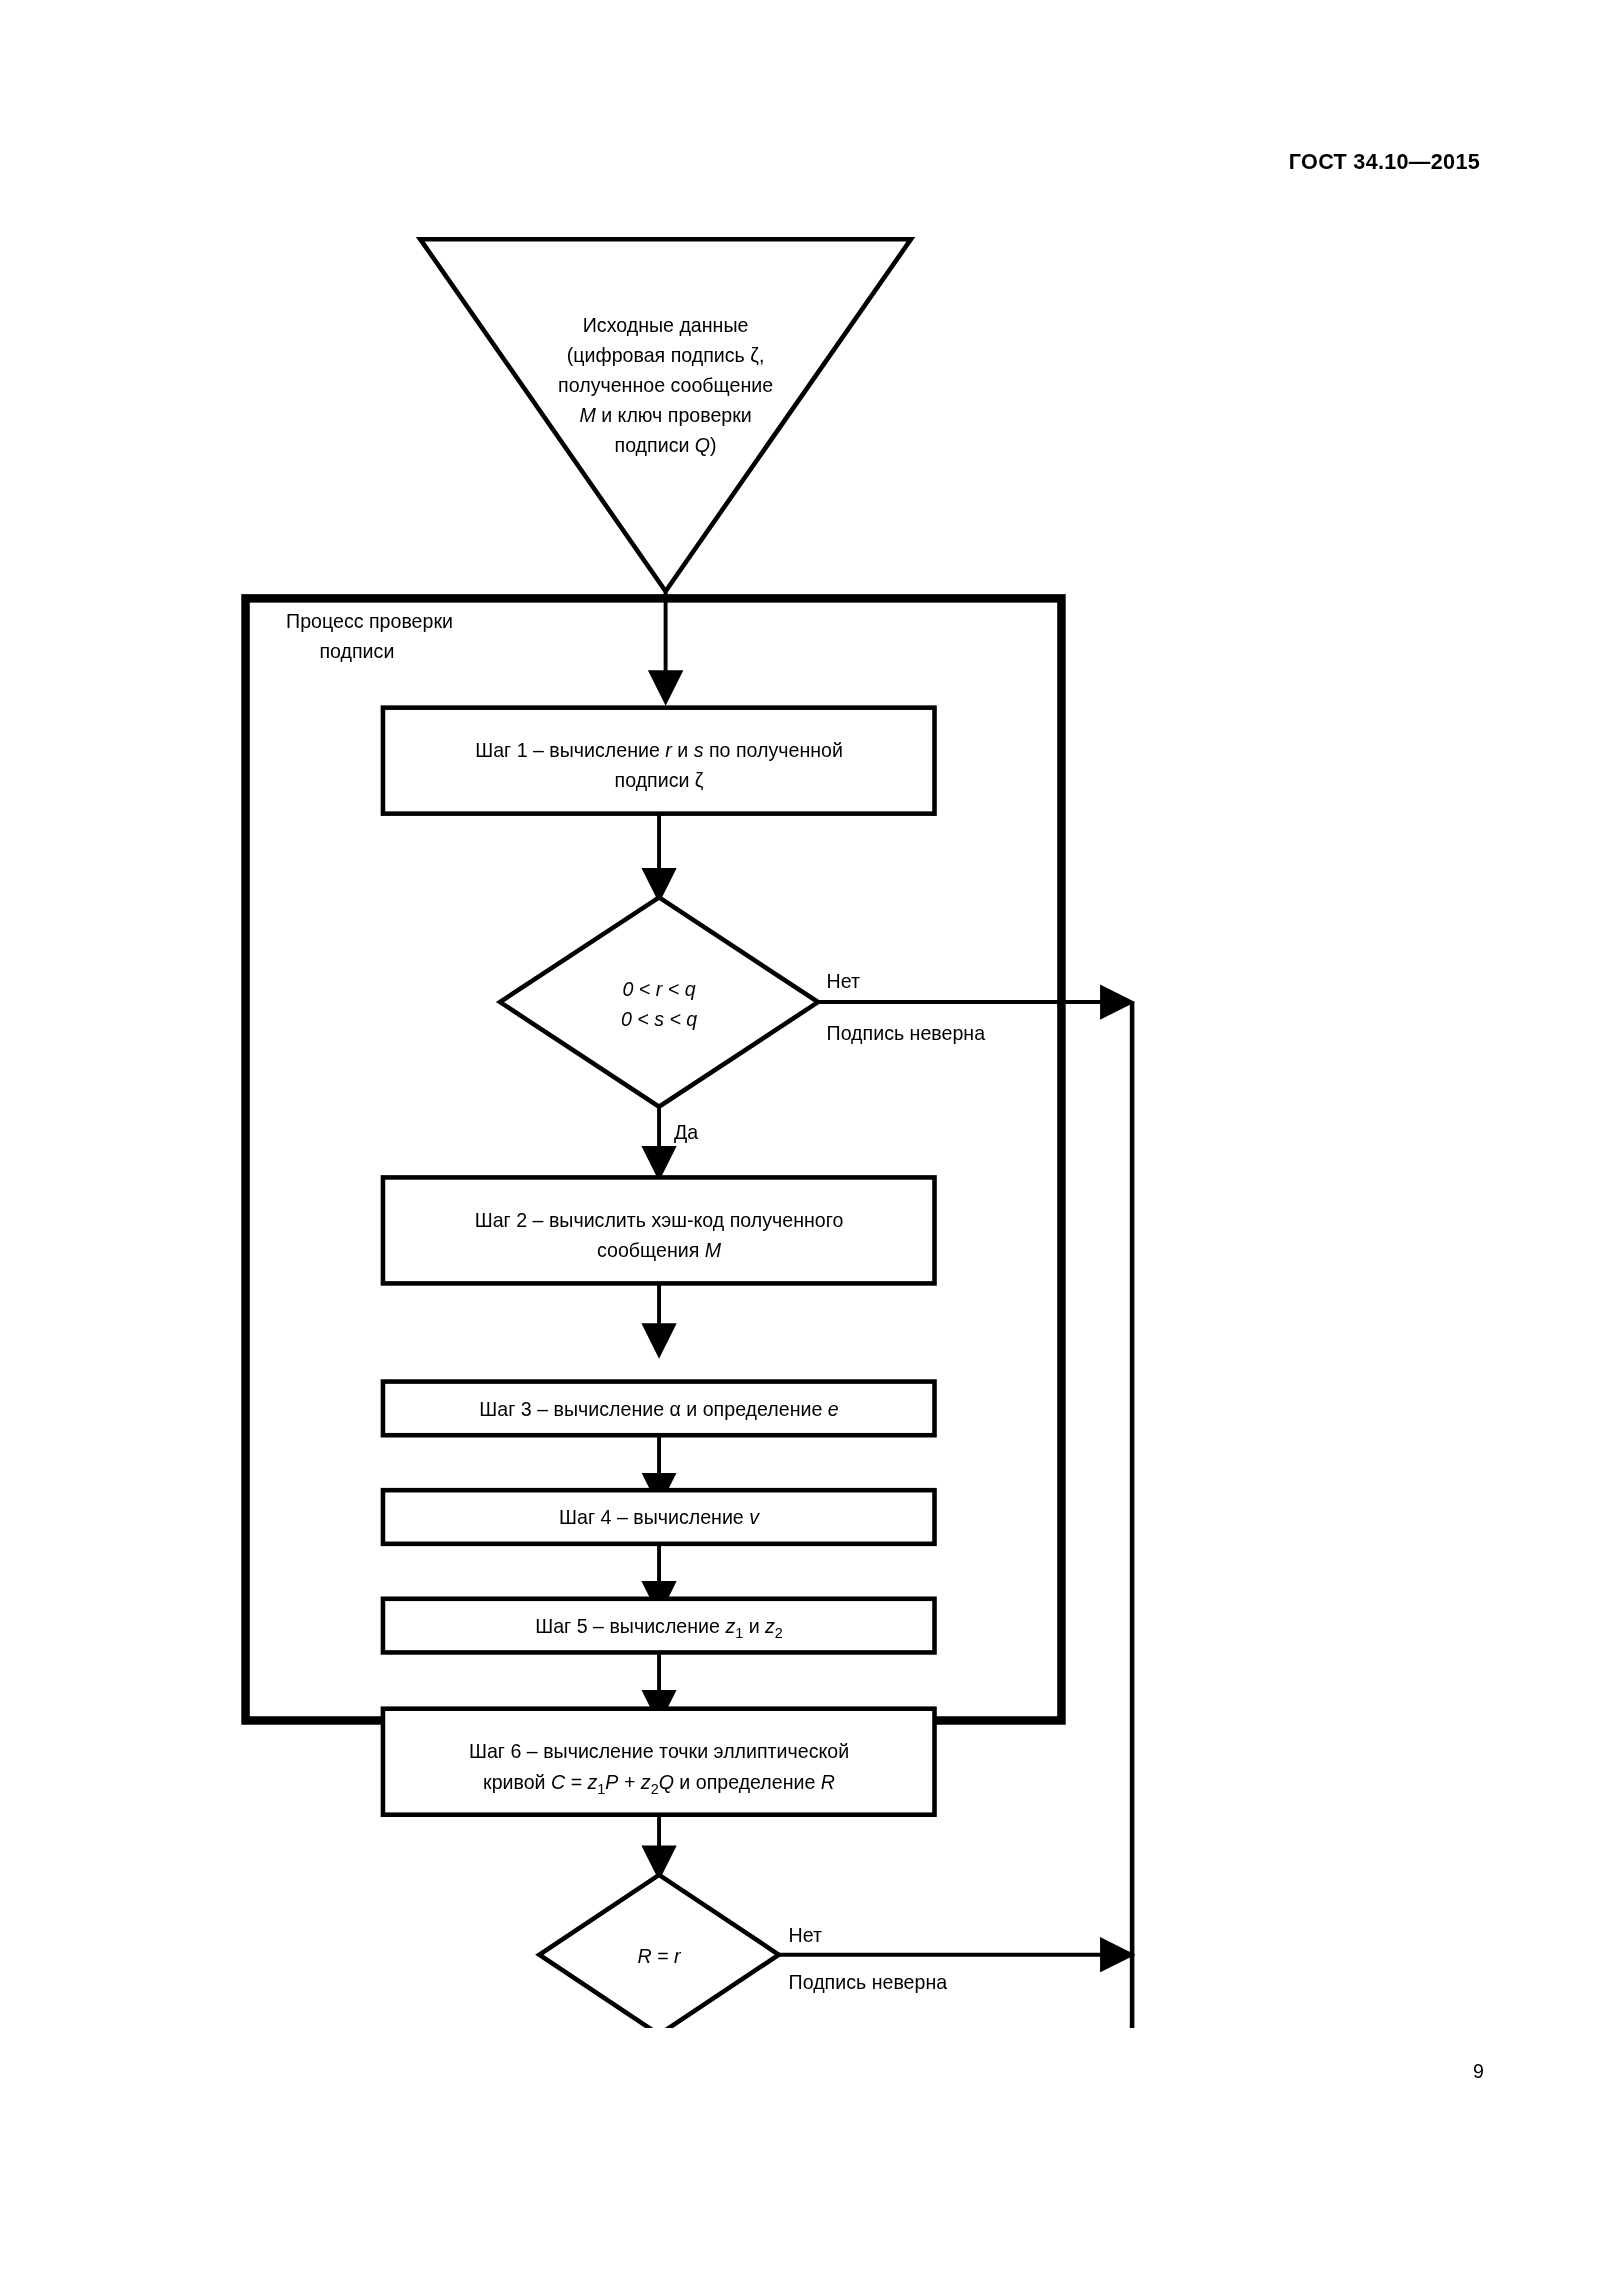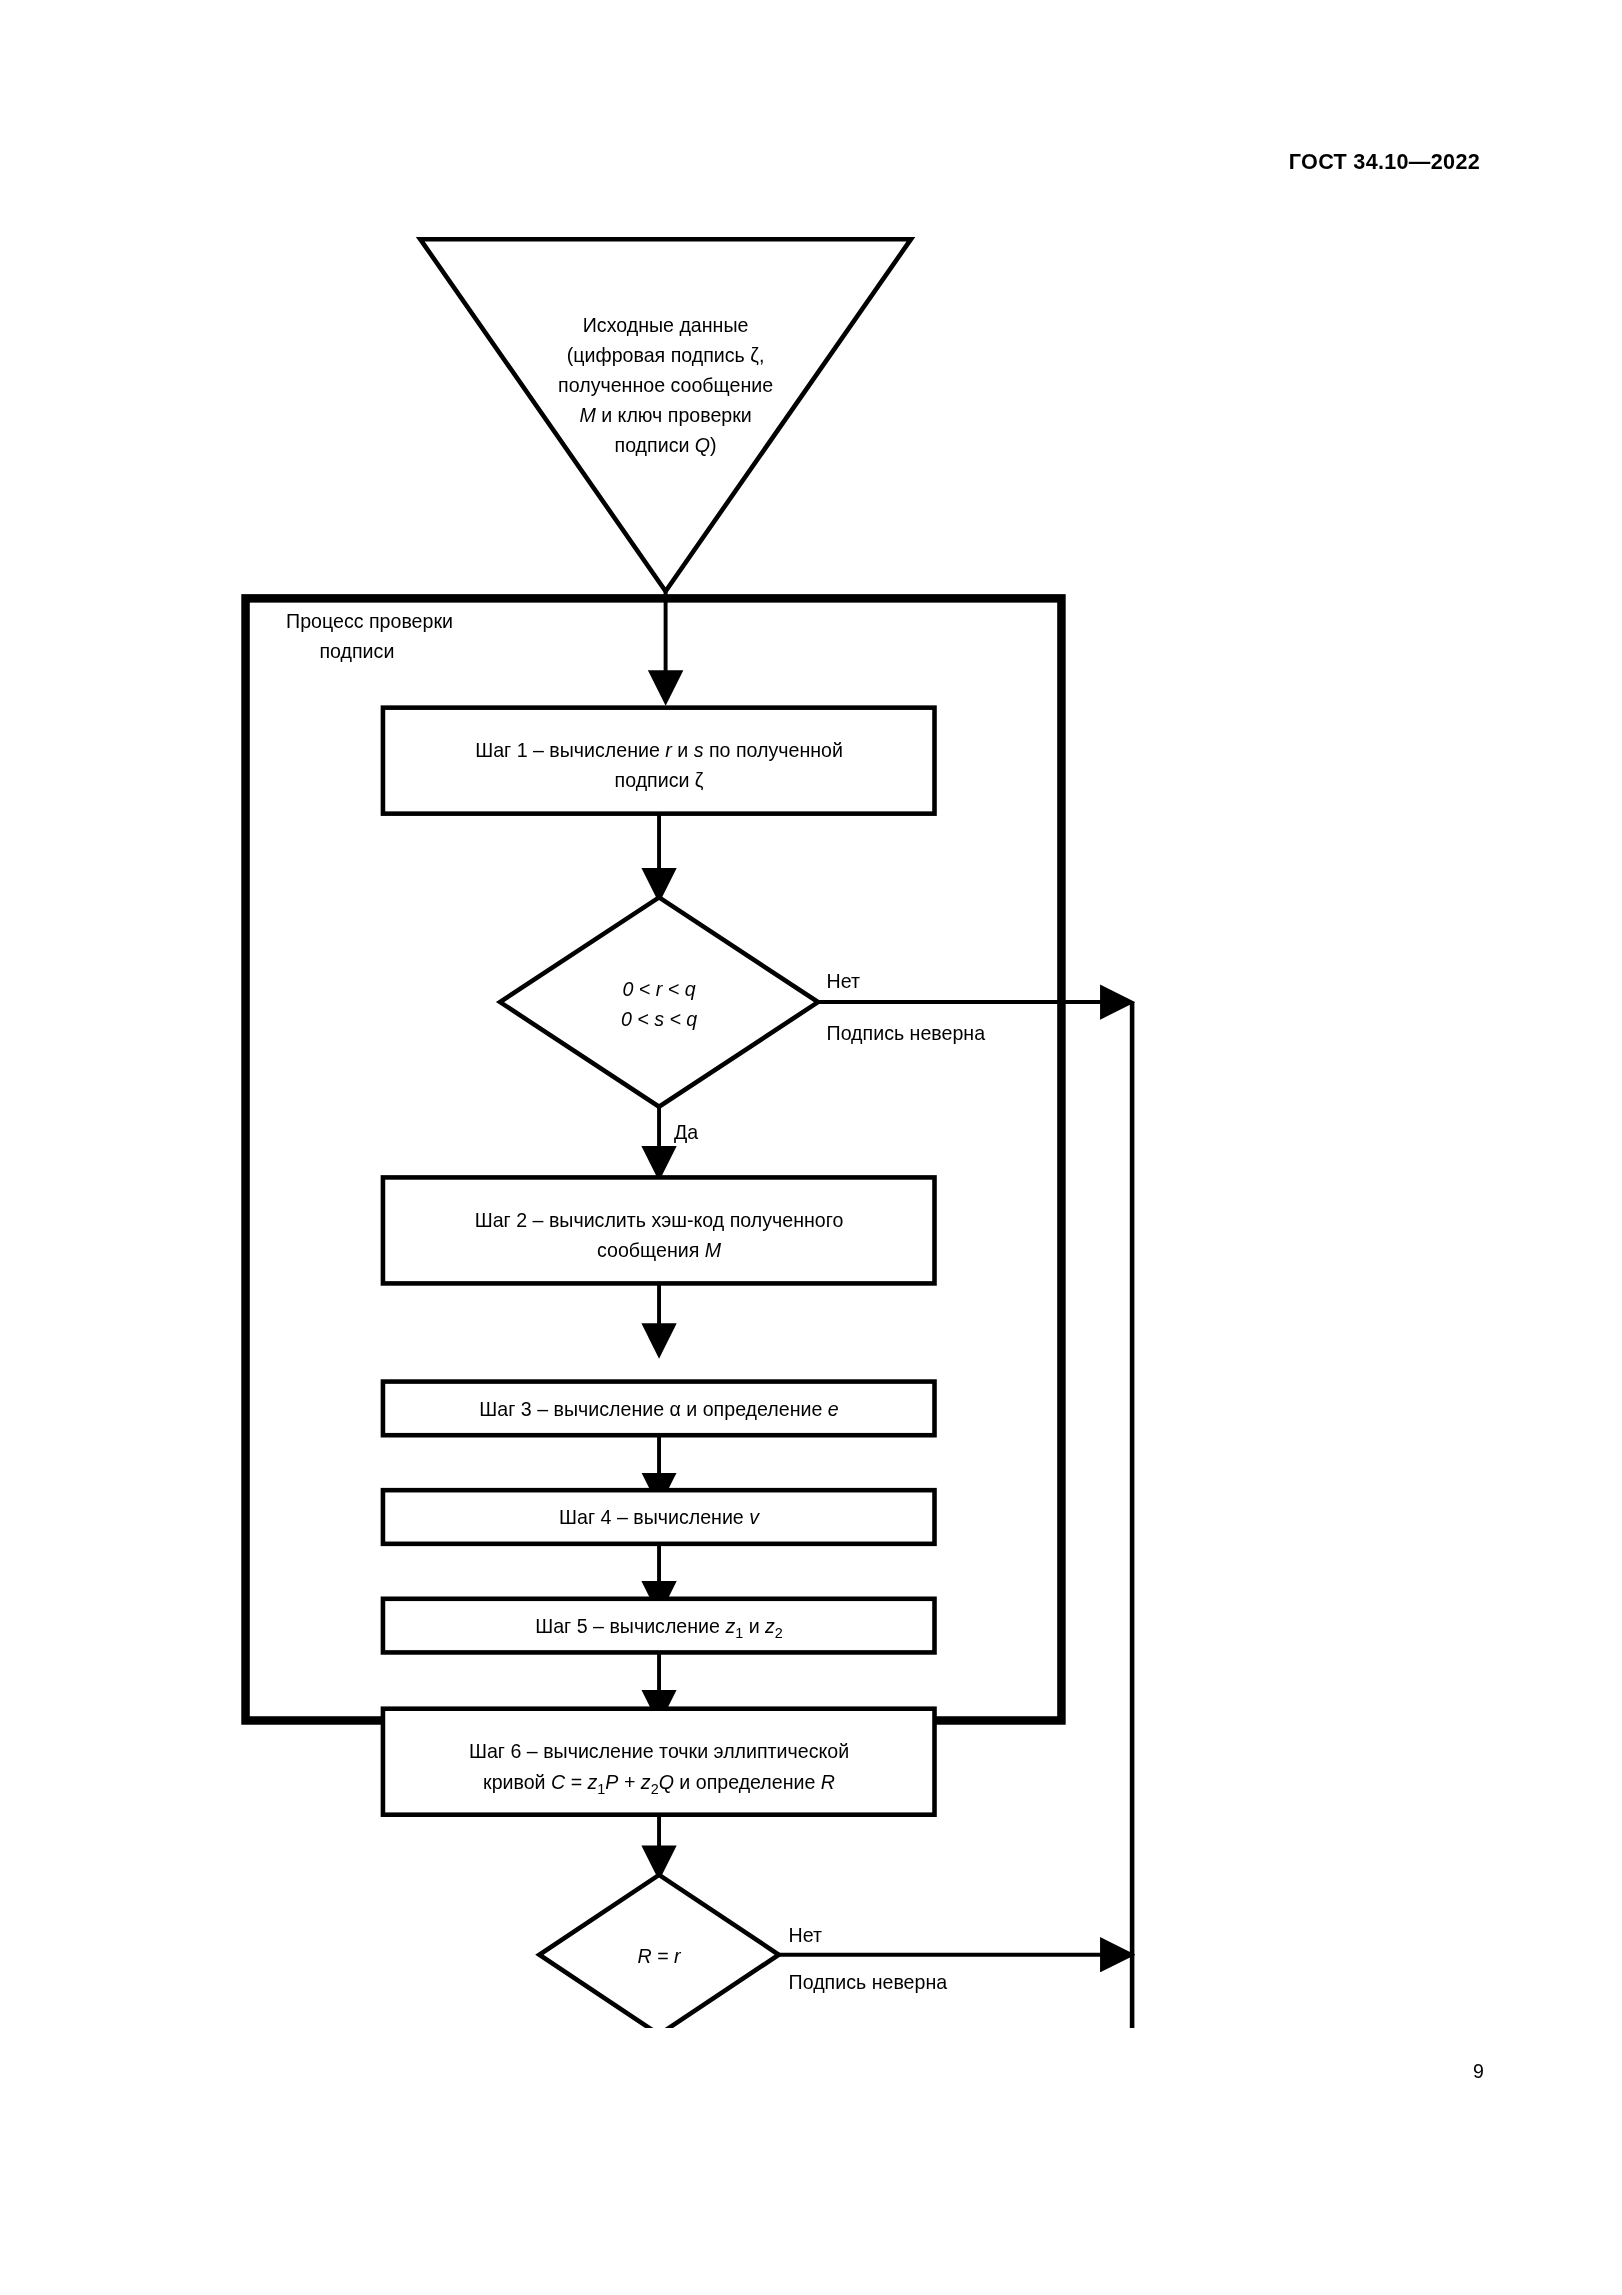--- a/index.html
+++ b/index.html
@@ -61,21 +61,21 @@
     top: 2060px;
     right: 139px;
     font-size: 19.6px;
   }
 </style>
 </head>
 <body>
 
 <div class="page">
 
-  <div class="doc-header">ГОСТ 34.10—2022</div>
+  <div class="doc-header">ГОСТ 34.10—2015</div>
 
   <div class="figure-wrap">
     <svg class="flowchart" viewBox="0 0 2480 2800">
 
       <defs>
         <marker id="arrow" viewBox="0 0 12 12" refX="10" refY="6" markerWidth="9" markerHeight="9" orient="auto-start-reverse">
           <path d="M 0 0 L 12 6 L 0 12 z" fill="#000000"></path>
         </marker>
       </defs>
 

